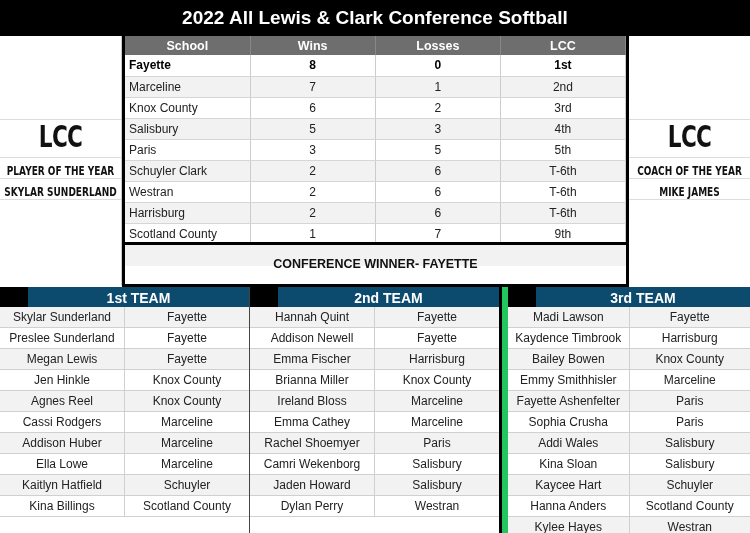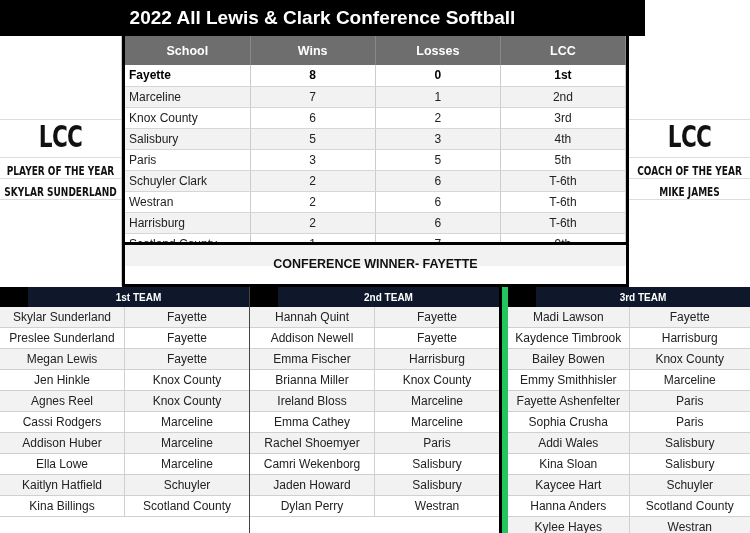--- a/index.html
+++ b/index.html
@@ -1,20 +1,20 @@
 <!DOCTYPE html>
 <html><head>
 <meta charset="utf-8">
 <style>
   * { box-sizing: border-box; margin: 0; padding: 0; }
   html, body { width: 750px; height: 533px; overflow: hidden; background: #fff; }
   body { font-family: "Liberation Sans", sans-serif; color: #111; position: relative; }
 
   .title-bar {
-    position: absolute; left: 0; top: 0; width: 645px; height: 36px;
+    position: absolute; left: 0; top: 0; width: 750px; height: 36px;
     background: #000; color: #fff; text-align: center;
     font-weight: bold; font-size: 19px; line-height: 36px;
   }
 
   .side { position: absolute; top: 36px; width: 122px; height: 250px; background: #fff; }
   .side.left { left: 0; border-right: 1px solid #ccc; }
   .side.right { left: 629px; width: 121px; }
   .side .lines { position: absolute; left: 0; right: 0; top: 0; bottom: 0; }
   .side .hl { position: absolute; left: 0; right: 0; height: 1px; background: #ddd; }
   .side .big {
@@ -29,42 +29,42 @@
   }
 
   .standings {
     position: absolute; left: 122px; top: 36px; width: 507px; height: 251px;
     border-left: 3px solid #000; border-right: 3px solid #000; border-bottom: 3px solid #000;
     background: #fff;
   }
   .standings table { border-collapse: collapse; width: 100%; table-layout: fixed; }
   .standings th {
     background: #6e6e6e; color: #fff; font-weight: bold; font-size: 12.5px;
-    height: 29px; border-right: 1px solid #888; text-align: center;
+    height: 19px; border-right: 1px solid #888; text-align: center;
   }
   .standings td {
     height: 21px; font-size: 12px; border-right: 1px solid #ccc; border-bottom: 1px solid #d6d6d6;
     text-align: center; color: #222;
   }
   .standings td.school { text-align: left; padding-left: 4px; }
   .standings tr:nth-child(even) td { background: #f2f2f2; }
   .standings tr.bold td { font-weight: bold; color: #000; }
   .winner {
     position: absolute; left: 0; right: 0; top: 206px; height: 24px;
     background: #f2f2f2; border-top: 3px solid #000;
     text-align: center; font-weight: bold; font-size: 12.5px; line-height: 39px;
   }
 
   .teams-bar {
     position: absolute; left: 0; top: 287px; width: 750px; height: 20px; background: #000;
   }
   .team { position: absolute; top: 287px; height: 246px; }
   .team .hdr {
     height: 20px; line-height: 22px; color: #fff; text-align: center;
-    font-weight: bold; font-size: 10px; background: #0f172a; margin-left: 28px;
+    font-weight: bold; font-size: 14px; background: #0c4a6e; margin-left: 28px;
   }
   .team .row { display: flex; height: 21px; border-bottom: 1px solid #d0d0d0; }
   .team .row:nth-child(odd) { background: #f2f2f2; }
   .team .row .c { flex: 1; text-align: center; font-size: 12px; line-height: 20px; color: #222; white-space: nowrap; overflow: hidden; }
   .team .row .c:first-child { border-right: 1px solid #d0d0d0; }
   .team.t1 { left: 0; width: 249px; }
   .team.t2 { left: 249px; width: 253px; border-right: 3px solid #000000; border-left: 1px solid #444; }
   .team.t3 { left: 502px; width: 248px; border-left: 6px solid #22c55e; }
 </style>
 </head>

